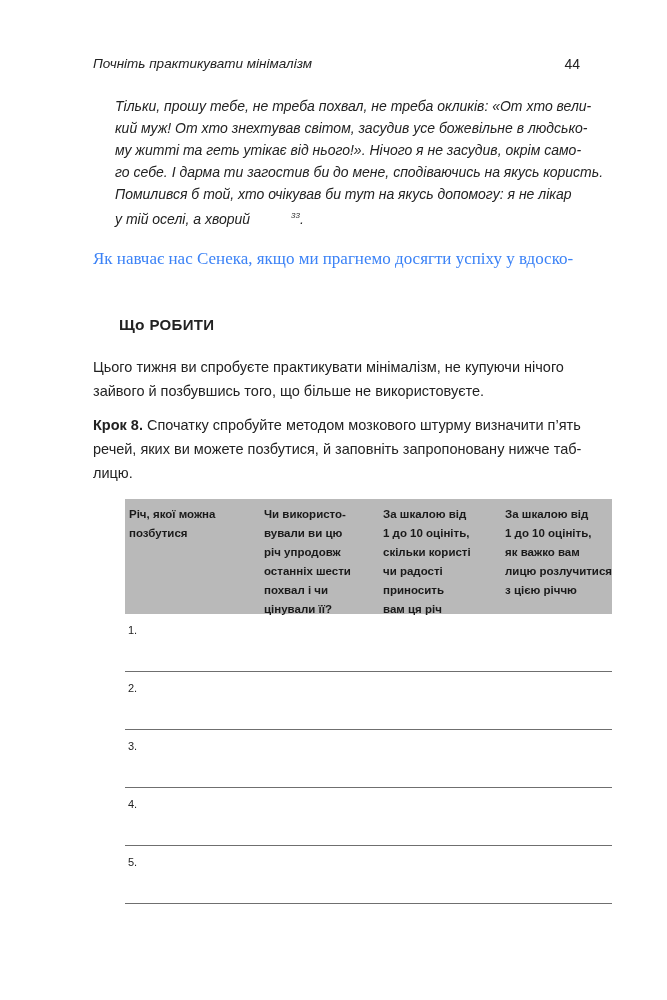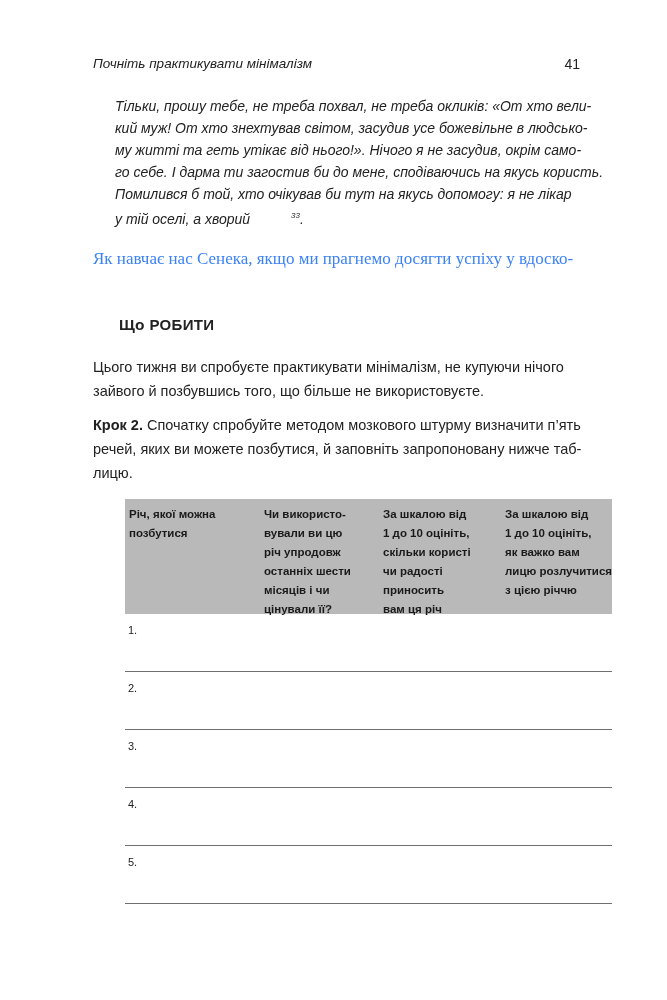--- a/index.html
+++ b/index.html
@@ -33,21 +33,21 @@
   .th2 { left: 258px; }
   .th3 { left: 380px; }
   .row { position: relative; height: 57px; border-bottom: 1px solid #6f6f6f; }
   .row .num { position: absolute; top: 10px; left: 3px; font-family: "Liberation Sans", sans-serif; font-size: 11px; color: #222; }
 </style>
 </head>
 <body>
 
 <div class="running-head">
   <span class="rh-title">Почніть практикувати мінімалізм</span>
-  <span class="rh-page">41</span>
+  <span class="rh-page">44</span>
 </div>
 
 <div class="quote">
   <span class="line">Тільки, прошу тебе, не треба похвал, не треба окликів: «От хто вели-</span>
   <span class="line">кий муж! От хто знехтував світом, засудив усе божевільне в людсько-</span>
   <span class="line">му житті та геть утікає від нього!». Нічого я не засудив, окрім само-</span>
   <span class="line">го себе. І дарма ти загостив би до мене, сподіваючись на якусь користь.</span>
   <span class="line">Помилився б той, хто очікував би тут на якусь допомогу: я не лікар</span>
   <span class="line"><span>у тій оселі, а хворий</span><sup>33</sup><span>.</span></span>
 </div>
@@ -60,37 +60,37 @@
   <span>Що</span>
   <span class="sc">РОБИТИ</span>
 </div>
 
 <div class="body-sans p1">
   <span class="line">Цього тижня ви спробуєте практикувати мінімалізм, не купуючи нічого</span>
   <span class="line">зайвого й позбувшись того, що більше не використовуєте.</span>
 </div>
 
 <div class="body-sans p2">
-  <span class="line"><b>Крок 2.</b><span> Спочатку спробуйте методом мозкового штурму визначити п’ять</span></span>
+  <span class="line"><b>Крок 8.</b><span> Спочатку спробуйте методом мозкового штурму визначити п’ять</span></span>
   <span class="line">речей, яких ви можете позбутися, й заповніть запропоновану нижче таб-</span>
   <span class="line">лицю.</span>
 </div>
 
 <div class="table">
   <div class="thead">
     <div class="th th0">
       <span class="line">Річ, якої можна</span>
       <span class="line">позбутися</span>
     </div>
     <div class="th th1">
       <span class="line">Чи використо-</span>
       <span class="line">вували ви цю</span>
       <span class="line">річ упродовж</span>
       <span class="line">останніх шести</span>
-      <span class="line">місяців і чи</span>
+      <span class="line">похвал і чи</span>
       <span class="line">цінували її?</span>
     </div>
     <div class="th th2">
       <span class="line">За шкалою від</span>
       <span class="line">1 до 10 оцініть,</span>
       <span class="line">скільки користі</span>
       <span class="line">чи радості</span>
       <span class="line">приносить</span>
       <span class="line">вам ця річ</span>
     </div>

